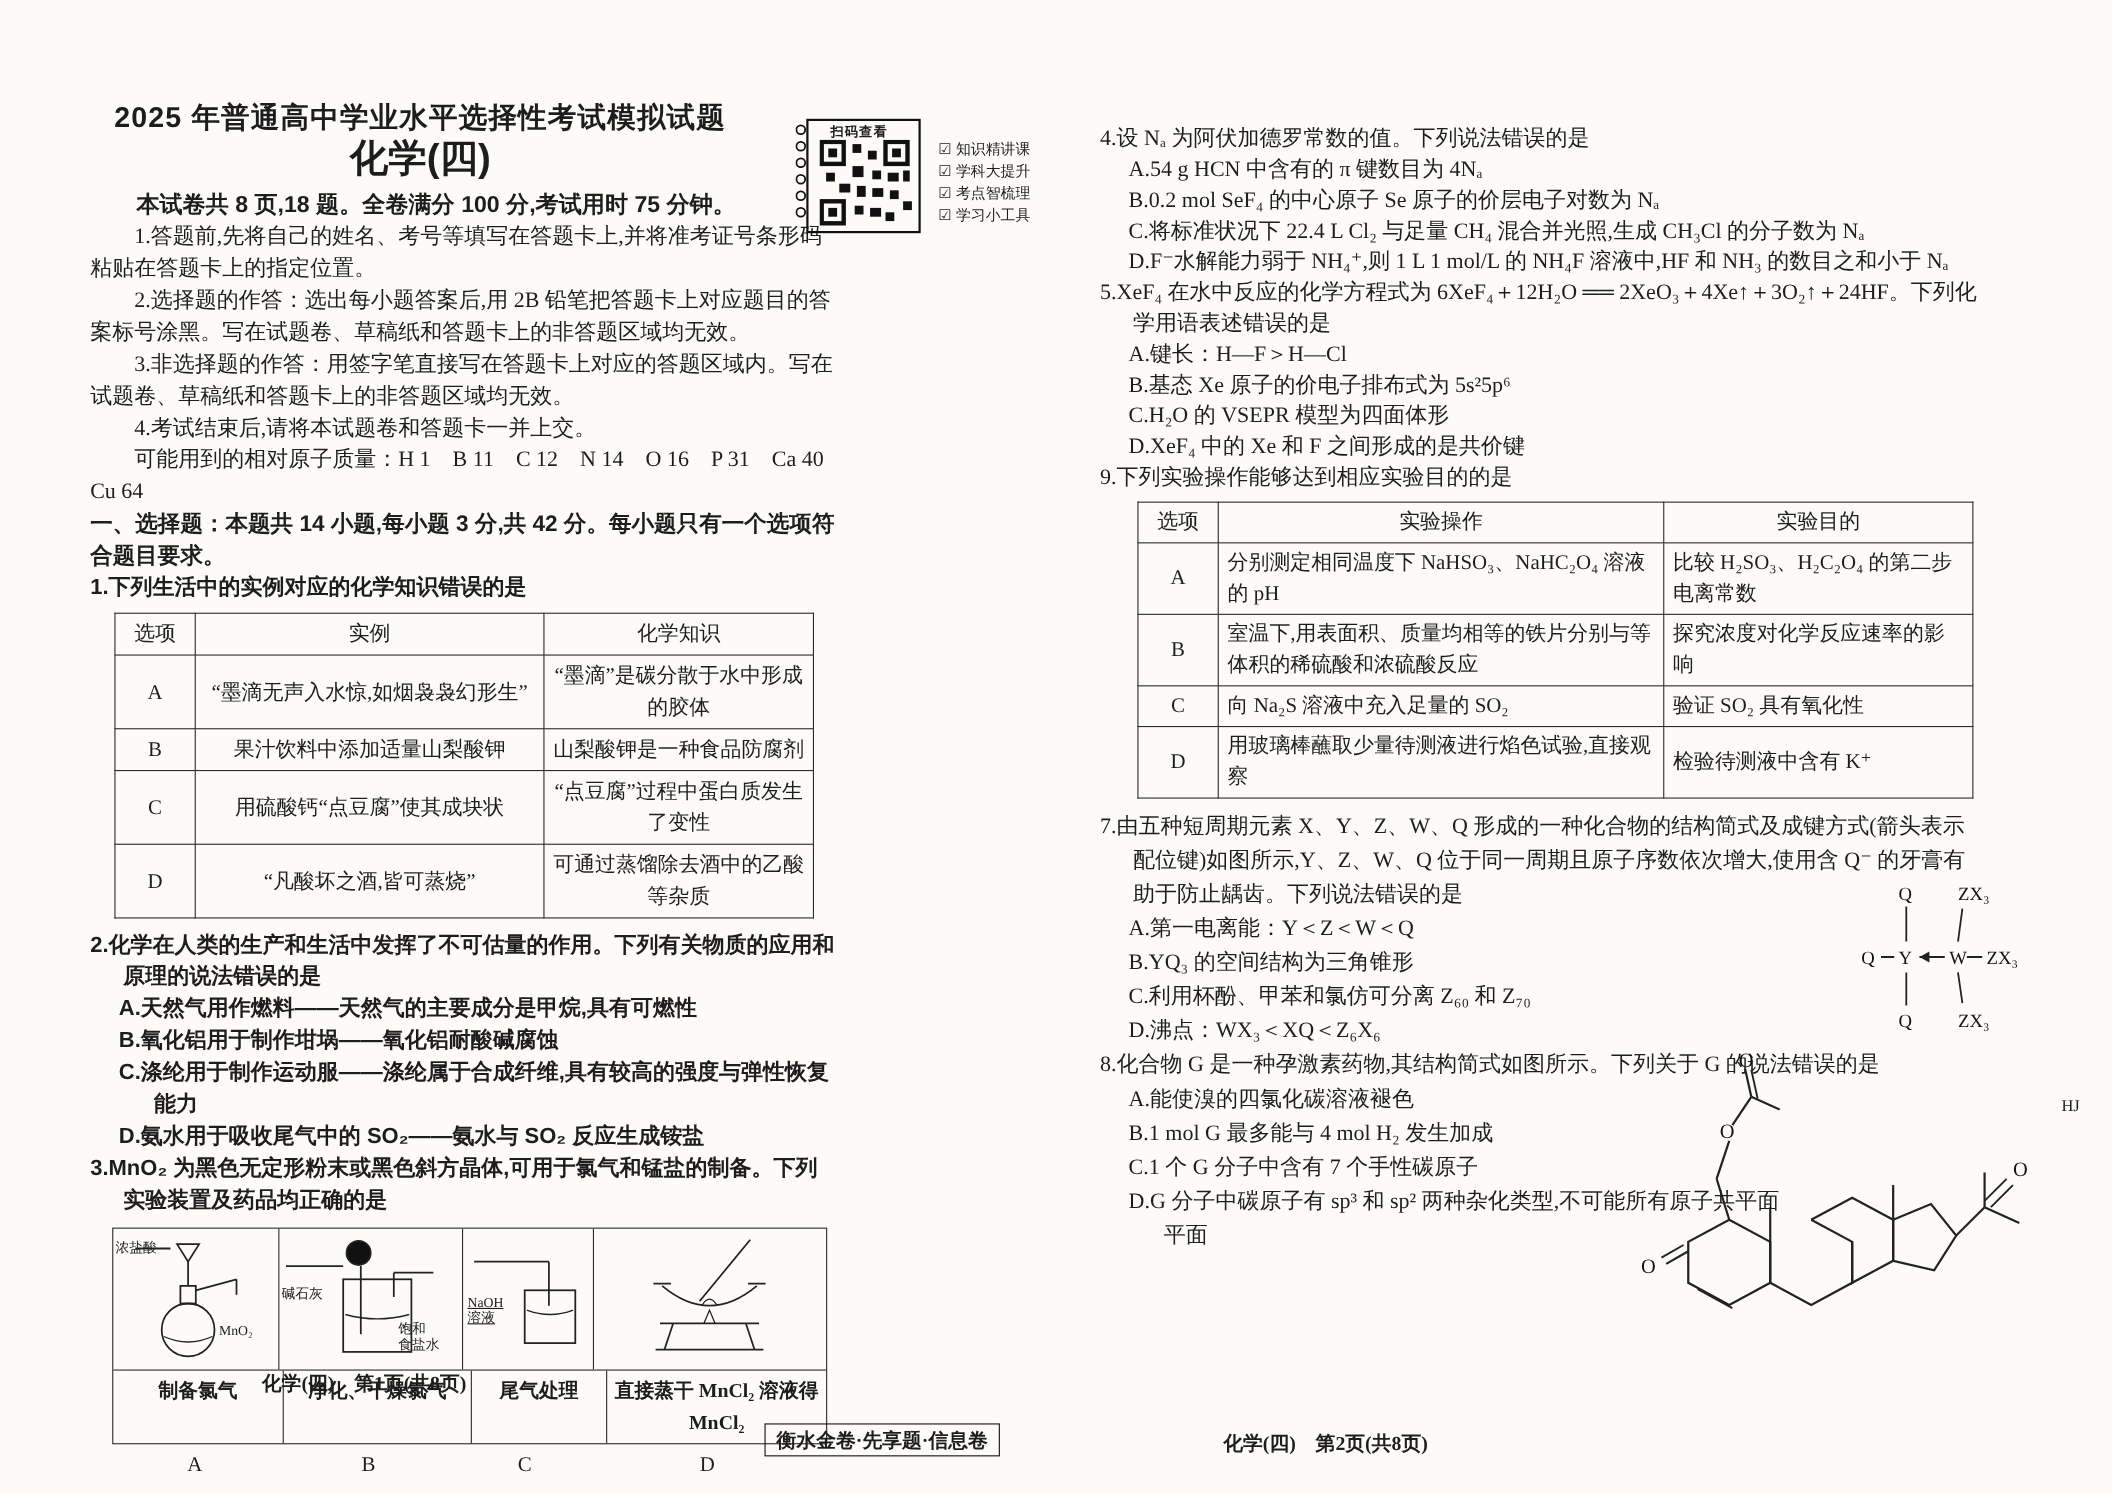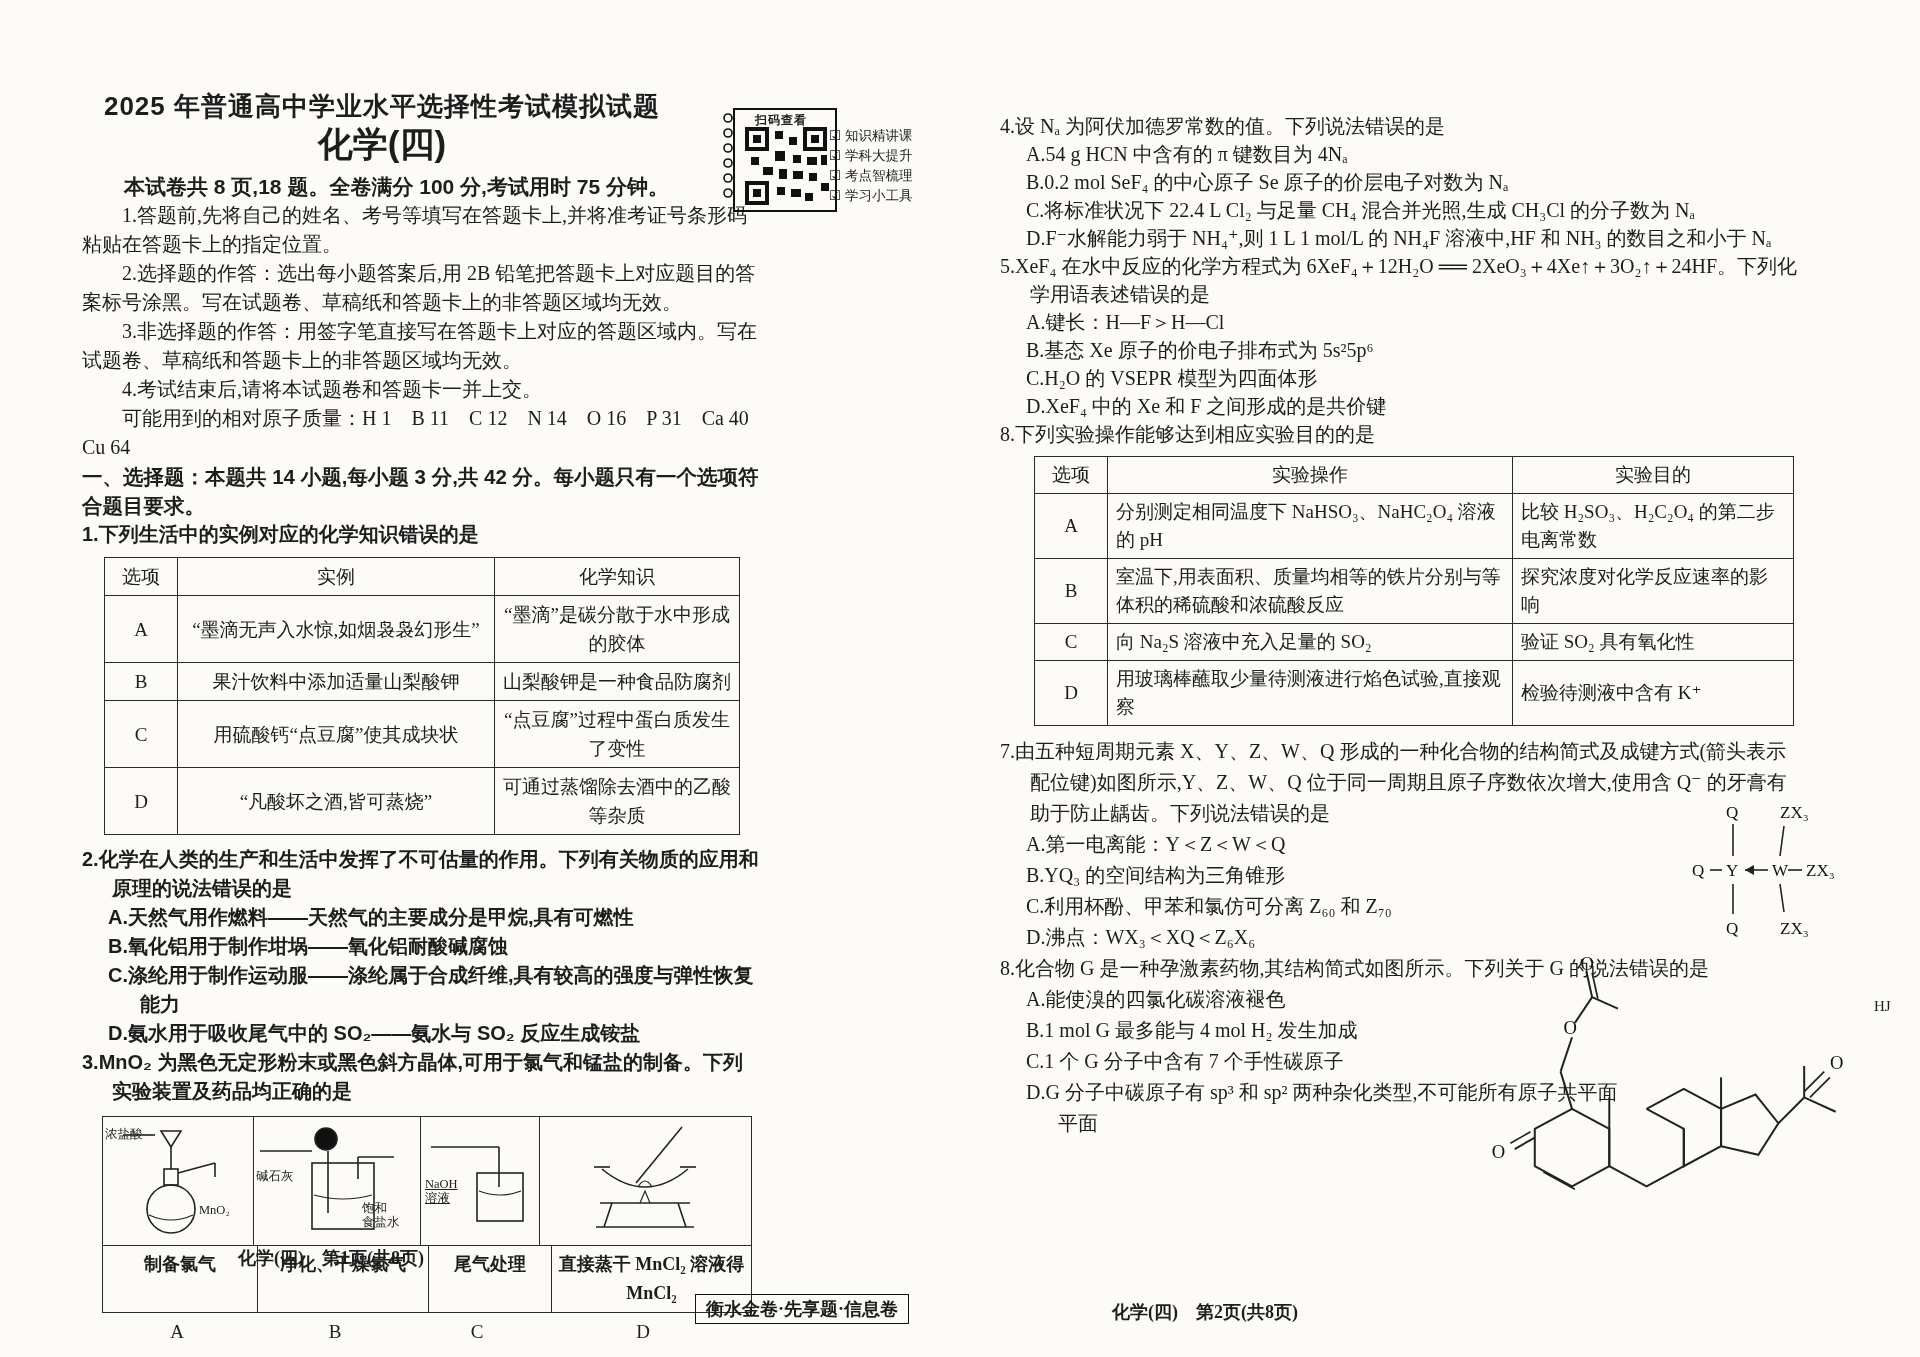--- a/index.html
+++ b/index.html
@@ -30,21 +30,21 @@
   .cap-cell{border-right:1.6px solid #2a2a2a;font-size:18px;text-align:center;padding:4px 2px;font-weight:600;}
   .cap-cell:last-child{border-right:none;}
   .letter-row{display:flex;width:648px;margin-left:20px;font-size:19px;}
   .letter-cell{text-align:center;padding-top:4px;}
   .w1{width:150px;} .w2{width:166px;} .w3{width:118px;} .w4{flex:1;}
   .figlabel{font-size:12.5px;position:absolute;line-height:14px;}
   
   .qr-panel{position:absolute;left:733px;top:108px;width:200px;height:104px;}
   .qr-box{position:absolute;left:0;top:0;width:100px;height:100px;border:2px solid #111;}
   .qr-title{position:absolute;left:20px;top:2px;font-size:12px;font-weight:700;letter-spacing:1px;}
-  .qr-list{position:absolute;left:96px;top:18px;font-size:13.5px;line-height:20px;white-space:nowrap;
+  .qr-list{position:absolute;left:120px;top:18px;font-size:13.5px;line-height:20px;white-space:nowrap;
            font-family:"Liberation Sans","DejaVu Sans",sans-serif;}
   .qr-item .cb{margin-right:4px;}
   
   .footer{position:absolute;font-size:18px;font-weight:700;}
   .footer-center{border:1.8px solid #111;padding:2px 10px;font-size:18px;font-weight:700;}
   .hj-mark{position:absolute;left:1874px;top:998px;font-size:15px;}
   .rel{position:relative;}
   svg text{font-family:"Liberation Serif","DejaVu Serif",serif;}
 </style>
 </head>
@@ -233,21 +233,21 @@
   <p class="opt">B.0.2 mol SeF₄ 的中心原子 Se 原子的价层电子对数为 Nₐ</p>
   <p class="opt">C.将标准状况下 22.4 L Cl₂ 与足量 CH₄ 混合并光照,生成 CH₃Cl 的分子数为 Nₐ</p>
   <p class="opt">D.F⁻水解能力弱于 NH₄⁺,则 1 L 1 mol/L 的 NH₄F 溶液中,HF 和 NH₃ 的数目之和小于 Nₐ</p>
 
   <p class="stem">5.XeF₄ 在水中反应的化学方程式为 6XeF₄＋12H₂O ══ 2XeO₃＋4Xe↑＋3O₂↑＋24HF。下列化学用语表述错误的是</p>
   <p class="opt">A.键长：H—F＞H—Cl</p>
   <p class="opt">B.基态 Xe 原子的价电子排布式为 5s²5p⁶</p>
   <p class="opt">C.H₂O 的 VSEPR 模型为四面体形</p>
   <p class="opt">D.XeF₄ 中的 Xe 和 F 之间形成的是共价键</p>
 
-  <p class="stem">8.下列实验操作能够达到相应实验目的的是</p>
+  <p class="stem">9.下列实验操作能够达到相应实验目的的是</p>
   <table class="q6-table" style="width:760px;margin-left:34px;">
     <tbody>
         <tr>
       <th style="width:56px;">选项</th>
       <th style="width:388px;">实验操作</th>
       <th>实验目的</th>
     </tr>
     <tr>
       <td>A</td>
       <td class="lft">分别测定相同温度下 NaHSO₃、NaHC₂O₄ 溶液的 pH</td>

